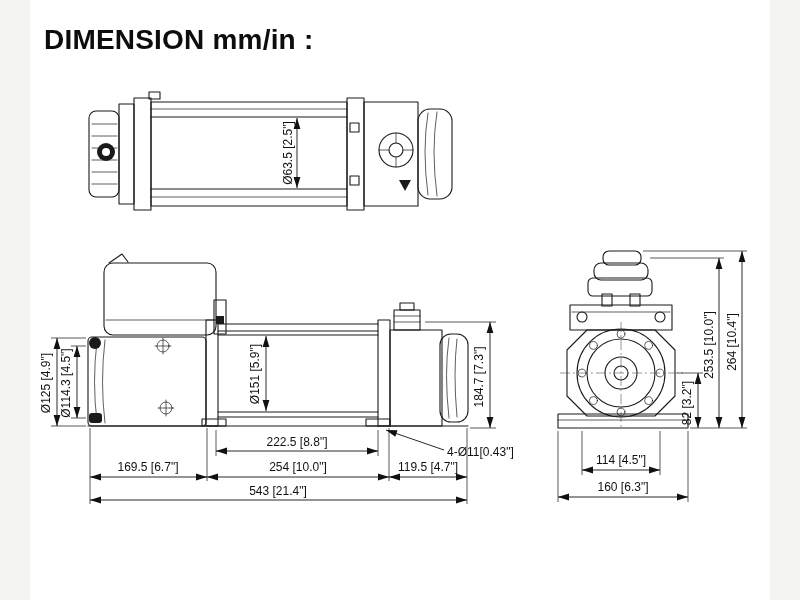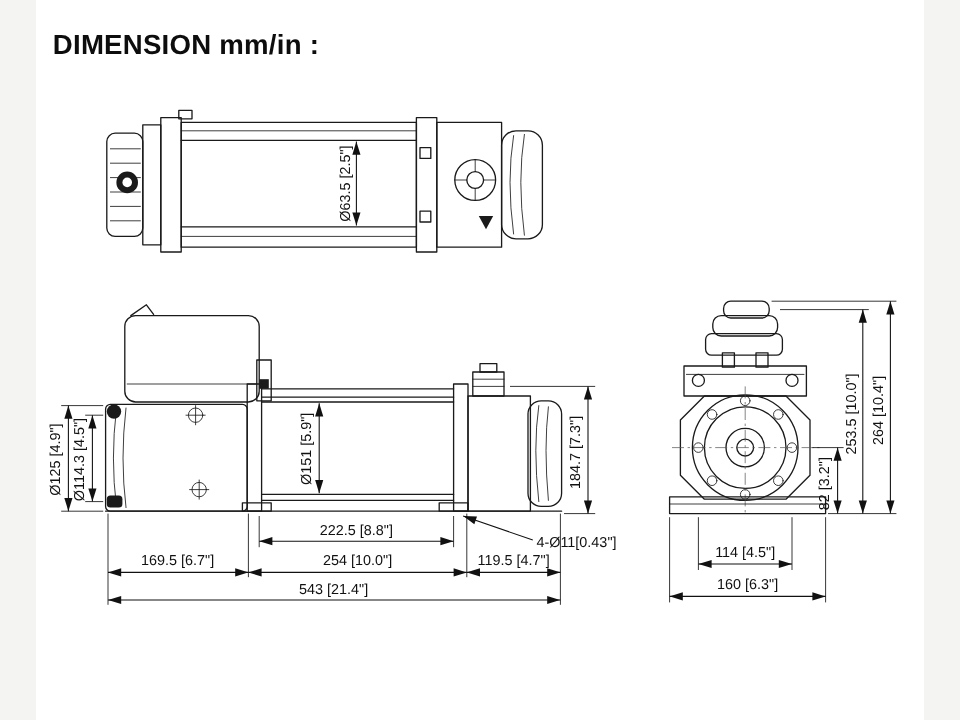--- a/index.html
+++ b/index.html
@@ -1,21 +1,21 @@
 <!DOCTYPE html>
 <html><head>
 <meta charset="utf-8">
 <style>
   html,body{margin:0;padding:0;background:#ffffff;}
   .page{position:relative;width:800px;height:600px;background:#ffffff;overflow:hidden;
         font-family:"Liberation Sans","DejaVu Sans",sans-serif;}
   .edge{position:absolute;top:0;height:600px;width:30px;background:#f4f4f2;}
   .edge.left{left:0;}
   .edge.right{right:0;}
-  .title{position:absolute;left:44px;top:24px;margin:0;font-size:23px;font-weight:700;
+  .title{position:absolute;left:44px;top:24px;margin:0;font-size:28px;font-weight:700;
          color:#0d0d0d;letter-spacing:0.2px;}
   svg{position:absolute;left:0;top:0;}
   
   .ol{fill:none;stroke:#1a1a1a;stroke-width:1.1;stroke-linejoin:round;stroke-linecap:round;}
   .thin{fill:none;stroke:#1a1a1a;stroke-width:0.7;stroke-linecap:round;}
   .dark{fill:#1a1a1a;stroke:none;}
   
   .dimline{stroke:#111;stroke-width:0.9;fill:none;}
   .ext{stroke:#111;stroke-width:0.7;fill:none;}
   .cl{stroke:#555;stroke-width:0.6;fill:none;stroke-dasharray:10 3 2 3;}

